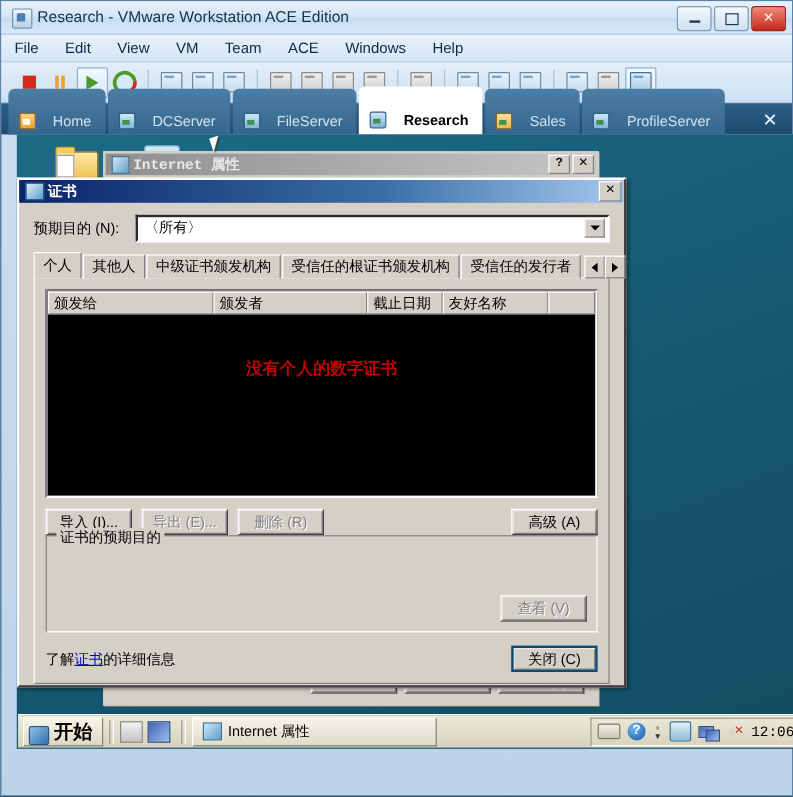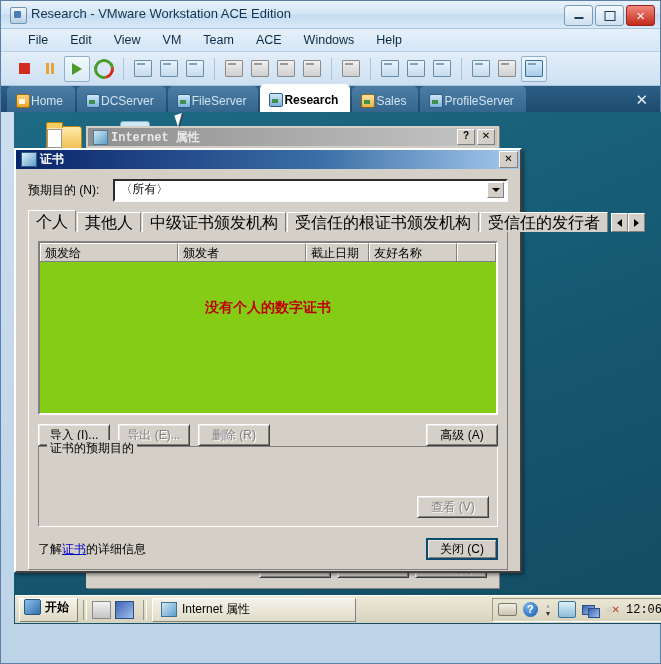--- a/index.html
+++ b/index.html
@@ -52,21 +52,21 @@
   }
   .wbtn.close .g{color:#fff;font-weight:bold;}
   .wbtn .min{width:9px;height:2px;background:#1d3c57;display:block;margin-top:4px;}
   .wbtn .max{width:9px;height:8px;border:1px solid #1d3c57;display:block;}
 
   
   .vm-menubar{
     position:absolute;left:0;top:28px;width:659px;height:23px;
     background:linear-gradient(180deg,#e6f0fa,#d5e6f6);
     border-bottom:1px solid #b6cfe4;
-    display:flex;align-items:center;padding-left:16px;box-sizing:border-box;
+    display:flex;align-items:center;box-sizing:border-box;
   }
   .menu-item{padding:2px 11px;font-size:12.5px;color:#0d2b45;cursor:default;}
 
   
   .vm-toolbar{
     position:absolute;left:0;top:51px;width:659px;height:34px;
     background:linear-gradient(180deg,#e3eef9,#cde0f1);
     border-bottom:1px solid #a9c4dd;
     display:flex;align-items:center;padding-left:10px;box-sizing:border-box;
   }
@@ -95,22 +95,22 @@
   .gen-ic.gray:before{background:#9a9a9a;}
   .gen-ic.act{border-color:#3c6f99;background:linear-gradient(180deg,#dceefb,#a9cce6);}
 
   
   .vm-tabs{
     position:absolute;left:0;top:85px;width:659px;height:26px;
     background:linear-gradient(180deg,#2d5f86,#1d4a6e);
     display:flex;align-items:flex-end;padding-left:6px;box-sizing:border-box;
   }
   .vtab{
-    height:22px;display:flex;align-items:center;gap:1px;
-    padding:4px 12px 0 9px;margin-right:2px;
+    height:22px;display:flex;align-items:center;gap:14px;
+    padding:16px 12px 0 9px;margin-right:2px;
     border-radius:5px 5px 0 0;
     background:linear-gradient(180deg,#4c7ea6,#35668d);
     color:#cfe2f0;font-size:12px;white-space:nowrap;
   }
   .vtab.active{
     background:#ffffff;color:#000;font-weight:bold;height:24px;
   }
   .vt-ic{width:12px;height:12px;border-radius:2px;position:relative;flex:none;
     background:linear-gradient(180deg,#cfe6f7,#7fb2d8);border:1px solid #2f5f85;}
   .vt-ic.home{background:linear-gradient(180deg,#ffd27f,#e9a62b);border-color:#9a6c11;}
@@ -288,40 +288,40 @@
   .combo .val{padding-left:5px;font-size:12px;}
   .combo .arrow{
     position:absolute;right:2px;top:1px;width:15px;height:14px;background:#d4d0c8;
     border:1px solid;border-color:#fff #808080 #808080 #fff;
     display:flex;align-items:center;justify-content:center;
   }
   .tri-dn{width:0;height:0;border-left:4px solid transparent;border-right:4px solid transparent;border-top:4px solid #000;}
 
   .tabstrip{display:flex;align-items:flex-end;height:21px;position:relative;}
   .ctab{
-    height:19px;padding:0 7px;font-size:16px;line-height:19px;
+    height:19px;padding:0 7px;font-size:12px;line-height:19px;
     background:#d4d0c8;border:1px solid;border-color:#fff #808080 #808080 #fff;
     border-bottom:none;margin-right:1px;white-space:nowrap;
   }
   .ctab.active{height:21px;line-height:21px;font-weight:normal;border-color:#fff #808080 #fff #fff;position:relative;z-index:3;background:#d4d0c8;}
   .tab-scroll{margin-left:2px;display:flex;}
   .tab-scroll div{
     width:15px;height:17px;background:#d4d0c8;
     border:1px solid;border-color:#fff #808080 #808080 #fff;
     display:flex;align-items:center;justify-content:center;
   }
   .tri-l{width:0;height:0;border-top:4px solid transparent;border-bottom:4px solid transparent;border-right:5px solid #000;}
   .tri-r{width:0;height:0;border-top:4px solid transparent;border-bottom:4px solid transparent;border-left:5px solid #000;}
 
   .tabpanel{
     border:1px solid;border-color:#fff #808080 #808080 #fff;
     padding:9px;margin-top:-1px;
   }
   .listview{
-    height:170px;background:#84cc16;
+    height:170px;background:#000000;
     border:2px solid;border-color:#808080 #fff #fff #808080;
     position:relative;
   }
   .lv-head{display:flex;height:18px;background:#d4d0c8;border-bottom:1px solid #808080;}
   .lv-col{
     border-right:1px solid #808080;border-top:1px solid #fff;border-left:1px solid #fff;
     font-size:12px;padding:1px 4px;box-sizing:border-box;white-space:nowrap;
     background:#d4d0c8;
   }
   .lv-empty{
@@ -353,24 +353,24 @@
   .linktext a{color:#0000cc;text-decoration:underline;}
 
   
   .taskbar{
     position:absolute;left:1px;bottom:1px;width:657px;height:28px;
     background:linear-gradient(180deg,#ece9d8,#d6d2bd);
     border-top:1px solid #fff;
     display:flex;align-items:center;padding:0 4px;box-sizing:border-box;
   }
   .startbtn{
-    height:22px;display:flex;align-items:flex-start;gap:4px;padding:0 8px 0 4px;
+    height:22px;display:flex;align-items:flex-end;gap:4px;padding:0 8px 0 4px;
     background:linear-gradient(180deg,#f6f4e8,#ddd8c3);
     border:1px solid;border-color:#fff #808080 #808080 #fff;
-    font-size:12px;font-weight:bold;color:#000;
+    font-size:16px;font-weight:bold;color:#000;
   }
   .start-ic{width:15px;height:14px;background:linear-gradient(135deg,#8fc0e8,#2f6fae);border:1px solid #2a5580;border-radius:2px;}
   .tb-div{width:2px;height:20px;border-left:1px solid #9a9a8a;border-right:1px solid #fff;margin:0 5px;}
   .ql-ic{width:17px;height:16px;margin-right:4px;position:relative;}
   .ql-ic.reg{background:linear-gradient(180deg,#f2f2f2,#c4c4c4);border:1px solid #8a8a8a;}
   .ql-ic.desk{background:linear-gradient(135deg,#3f63b8,#9ec0ea);border:1px solid #2a4f86;}
   .task-btn{
     height:22px;display:flex;align-items:center;gap:5px;padding:0 8px;
     background:linear-gradient(180deg,#f4f2e9,#e0dcc9);
     border:1px solid;border-color:#fff #808080 #808080 #fff;

